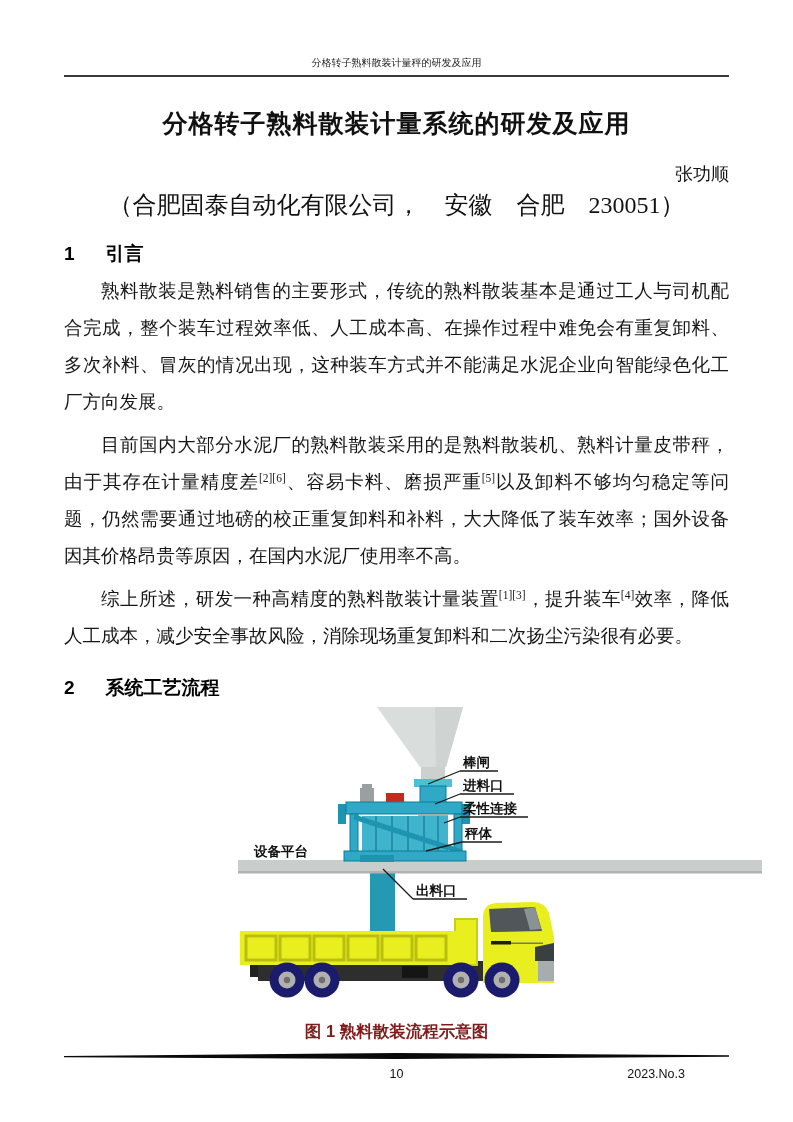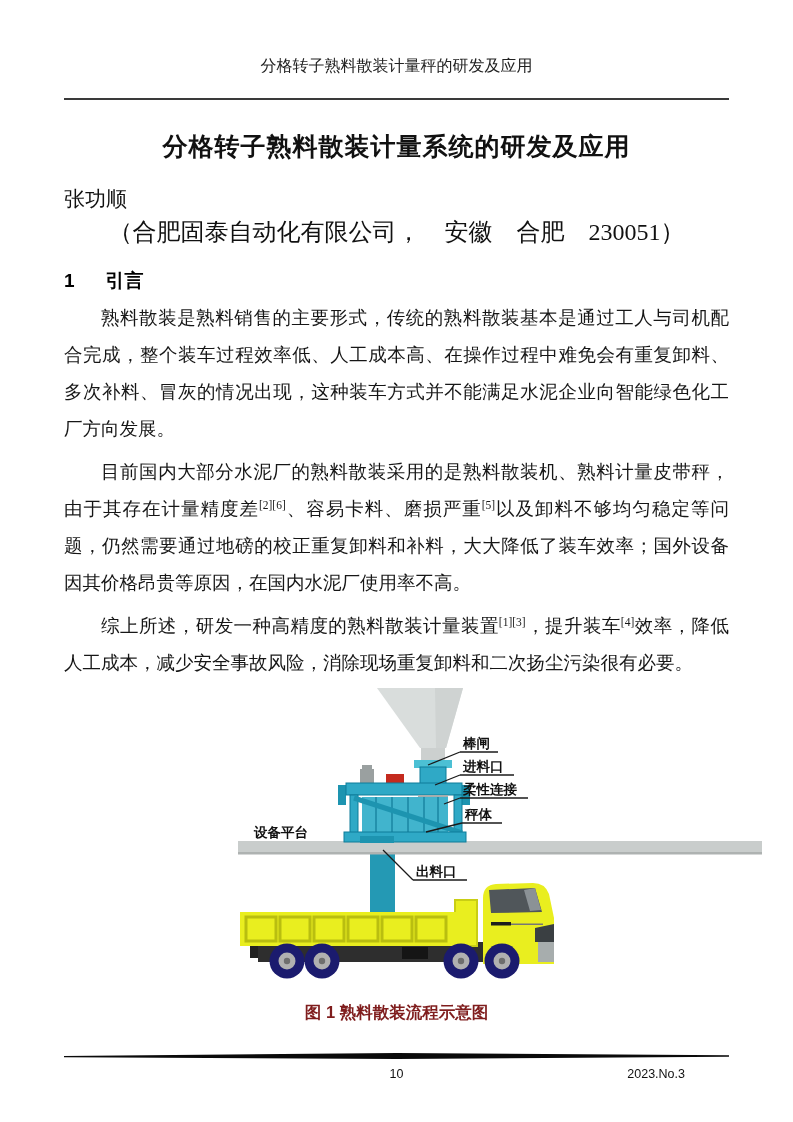--- a/index.html
+++ b/index.html
@@ -4,26 +4,26 @@
 <style>
   html,body{margin:0;padding:0;background:#fff;}
   .page{
     position:relative; width:793px; height:1122px; background:#fff;
     box-sizing:border-box; padding:0 64px; overflow:hidden;
     font-family:"Liberation Serif","DejaVu Serif",serif; color:#111;
   }
   
   .running-header{ padding-top:56px; }
   .running-header .htext{
-    display:block; text-align:center; font-size:16px; color:#222;
-    padding-bottom:21px; border-bottom:2px solid #3a3a3a;
+    display:block; text-align:center; font-size:10px; color:#222;
+    padding-bottom:5px; border-bottom:2px solid #3a3a3a;
   }
   
   .title{ margin-top:30px; text-align:center; font-size:25px; font-weight:bold; letter-spacing:1px; }
-  .author{ margin-top:22px; text-align:left; font-size:21px; }
+  .author{ margin-top:22px; text-align:right; font-size:18px; }
   .affiliation{ margin-top:3px; text-align:center; font-size:24px; }
   
   .sec-h{ margin:20px 0 0 0; font-family:"Liberation Sans","DejaVu Sans",sans-serif;
           font-size:19px; font-weight:bold; color:#000; }
   .sec-h .hgap{ margin-left:31px; }
   
   .para{ margin:6px 0 0 0; font-size:18.5px; line-height:37px;
          text-align:justify; text-indent:2em; color:#161616; }
   .para sup{ font-size:11.5px; line-height:0; vertical-align:6px;margin-top:20px; }
   
@@ -56,20 +56,21 @@
   <div class="affiliation">（合肥固泰自动化有限公司，　安徽　合肥　230051）</div>
 
   <h2 class="sec-h"><span>1</span><span class="hgap">引言</span></h2>
 
   <p class="para"><span>熟料散装是熟料销售的主要形式，传统的熟料散装基本是通过工人与司机配合完成，整个装车过程效率低、人工成本高、在操作过程中难免会有重复卸料、多次补料、冒灰的情况出现，这种装车方式并不能满足水泥企业向智能绿色化工厂方向发展。</span></p>
 
   <p class="para"><span>目前国内大部分水泥厂的熟料散装采用的是熟料散装机、熟料计量皮带秤，由于其存在计量精度差</span><sup>[2][6]</sup><span>、容易卡料、磨损严重</span><sup>[5]</sup><span>以及卸料不够均匀稳定等问题，仍然需要通过地磅的校正重复卸料和补料，大大降低了装车效率；国外设备因其价格昂贵等原因，在国内水泥厂使用率不高。</span></p>
 
   <p class="para"><span>综上所述，研发一种高精度的熟料散装计量装置</span><sup>[1][3]</sup><span>，提升装车</span><sup>[4]</sup><span>效率，降低人工成本，减少安全事故风险，消除现场重复卸料和二次扬尘污染很有必要。</span></p>
 
+  <h2 class="sec-h"><span>2</span><span class="hgap">系统工艺流程</span></h2>
 
   <div class="figure-block">
     <svg width="540" height="296" viewBox="0 0 540 296">
 
       <g fill="#d9dddc">
         <polygon points="147,4 233,4 216,64 190,64"></polygon>
         <polygon points="205,4 233,4 216,64 206,64" fill="#cfd3d2"></polygon>
         <rect x="191" y="64" width="24" height="14" fill="#ccd0cf"></rect>
       </g>
 

